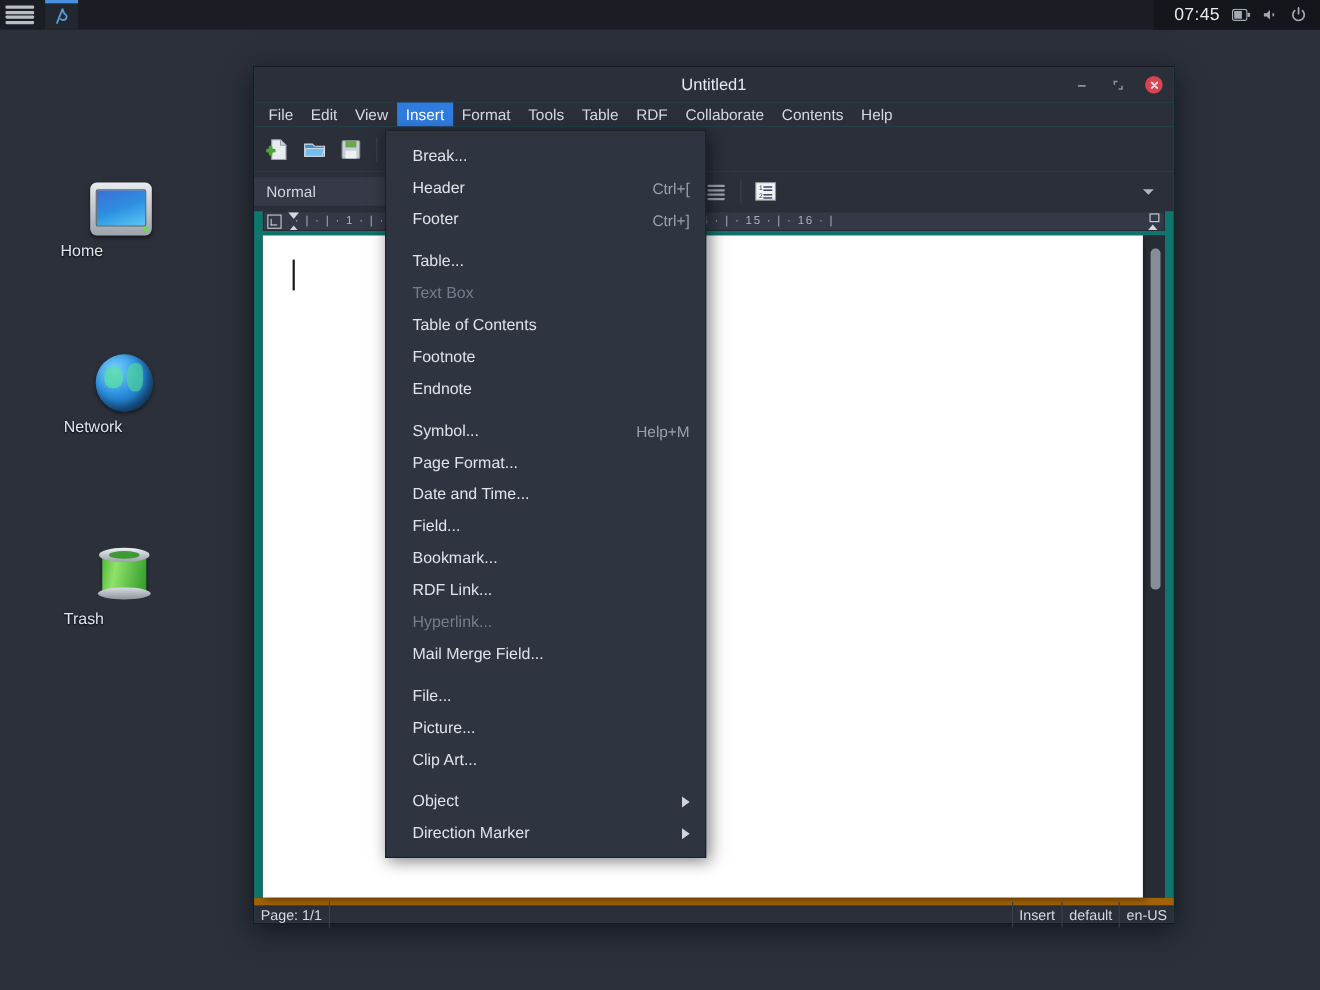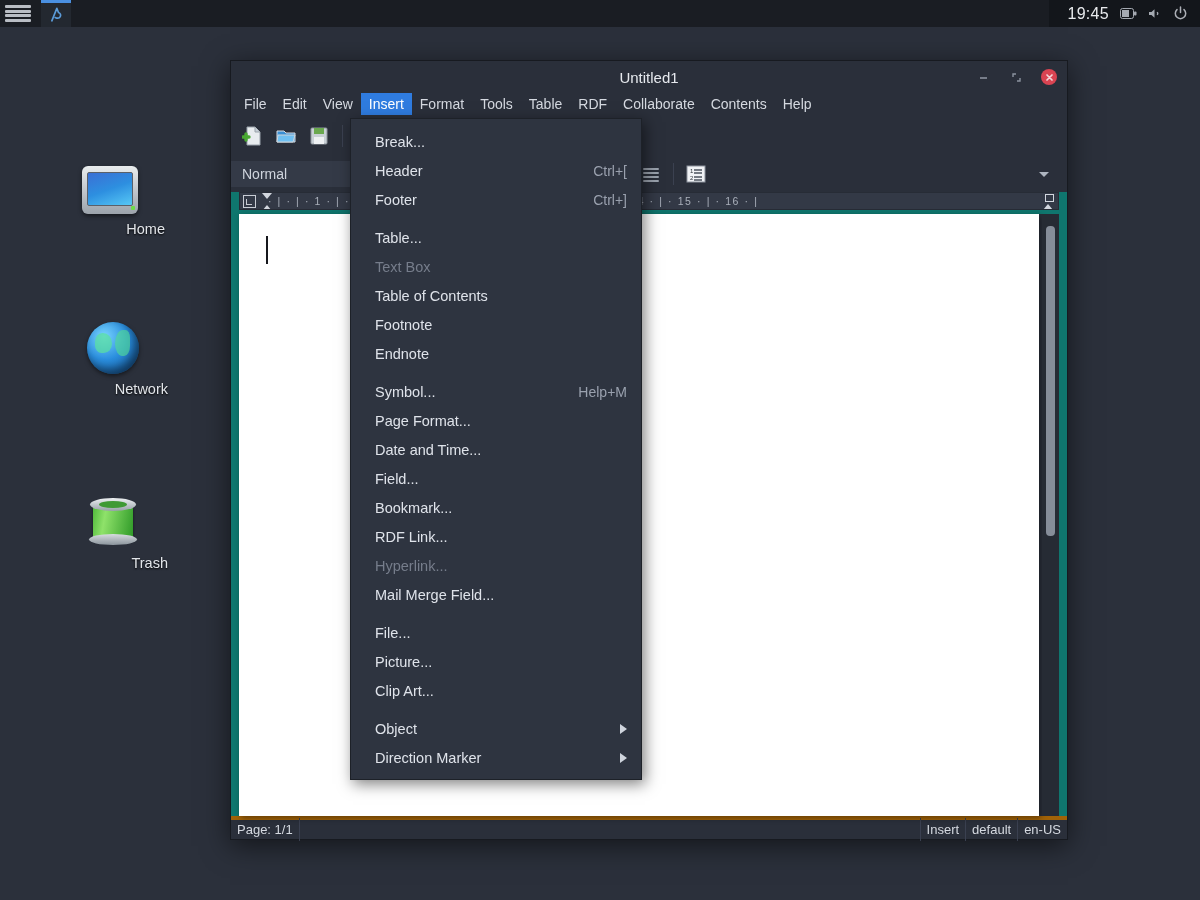--- a/index.html
+++ b/index.html
@@ -25,21 +25,21 @@
     justify-content: center; cursor: pointer; position: relative;
   }
   .app-launcher svg { width: 20px; height: 20px; }
   #tray { position: absolute; right: 0; top: 0; height: 27px;
     background: #13161b; display: flex; align-items: center;
     padding: 0 12px 0 18px; gap: 11px; }
   #clock { color: #e8eaed; font-size: 16px; letter-spacing: .3px; }
   .tray-ico { opacity: .78; display: flex; align-items: center; }
 
   
-  .desk-icon { position: absolute; width: 110px; text-align: right;
+  .desk-icon { position: absolute; width: 110px; text-align: left;
     cursor: pointer; }
   .desk-icon .lbl { color: #e2e5ea; font-size: 14.5px; margin-top: 7px;
     text-shadow: 0 1px 2px #000; }
   .desk-icon .art { height: 56px; display: flex; align-items: flex-end;
     justify-content: center; }
   #icon-home { left: 55px; top: 158px; }
   #icon-network { left: 58px; top: 318px; }
   #icon-trash { left: 58px; top: 492px; }
 
   
@@ -162,21 +162,21 @@
   #caret { position: absolute; left: 27px; top: 22px; width: 2px; height: 28px;
     background: #16181d; }
   #vscroll { width: 17px; background: #262b34; position: relative;
     margin-left: 3px; cursor: pointer; }
   #vthumb { position: absolute; left: 4px; top: 12px; width: 9px; height: 310px;
     background: #868d99; border-radius: 4px; }
 
   
   #statusbar { height: 23px; display: flex; align-items: center;
     background: #2a2f3a; font-size: 13px; color: #d5d9e0;
-    border-top: 4px solid #a16207; }
+    border-top: 7px solid #a16207; }
   .sb-cell { height: 23px; display: flex; align-items: center; padding: 0 6px;
     border-right: 1px solid #3a4050; }
   .sb-fill { flex: 1; height: 23px; border-right: 1px solid #3a4050; }
 
   
   #insert-menu {
     position: absolute; left: 350px; top: 118px; width: 292px;
     background: #2e3440; border: 1px solid #1d2128;
     box-shadow: 3px 4px 14px rgba(0,0,0,.5); padding: 8px 0 7px 0; z-index: 50;
   }
@@ -199,21 +199,21 @@
       <span></span>
       <span></span>
       <span></span>
   </div>
   <div class="app-launcher">
     <svg viewBox="0 0 24 24">
       <path d="M7 19 L13 4 L15 9 M15 9 C20 11 17 18 11 15" fill="none" stroke="#5b9bd8" stroke-width="2" stroke-linecap="round" stroke-linejoin="round"></path>
     </svg>
   </div>
   <div id="tray">
-    <span id="clock">19:45</span>
+    <span id="clock">07:45</span>
     <span class="tray-ico">
       <svg width="17" height="11" viewBox="0 0 17 11">
         <rect x="0.5" y="0.5" width="13" height="10" rx="2" fill="none" stroke="#cfd4dd"></rect>
         <rect x="2" y="2" width="7" height="7" fill="#cfd4dd"></rect>
         <rect x="14" y="3.5" width="2.5" height="4" rx="1" fill="#cfd4dd"></rect>
       </svg>
     </span>
     <span class="tray-ico">
       <svg width="14" height="11" viewBox="0 0 14 11">
         <path d="M1 4 H3.5 L6.5 1.2 V9.8 L3.5 7 H1 Z" fill="#cfd4dd"></path>

